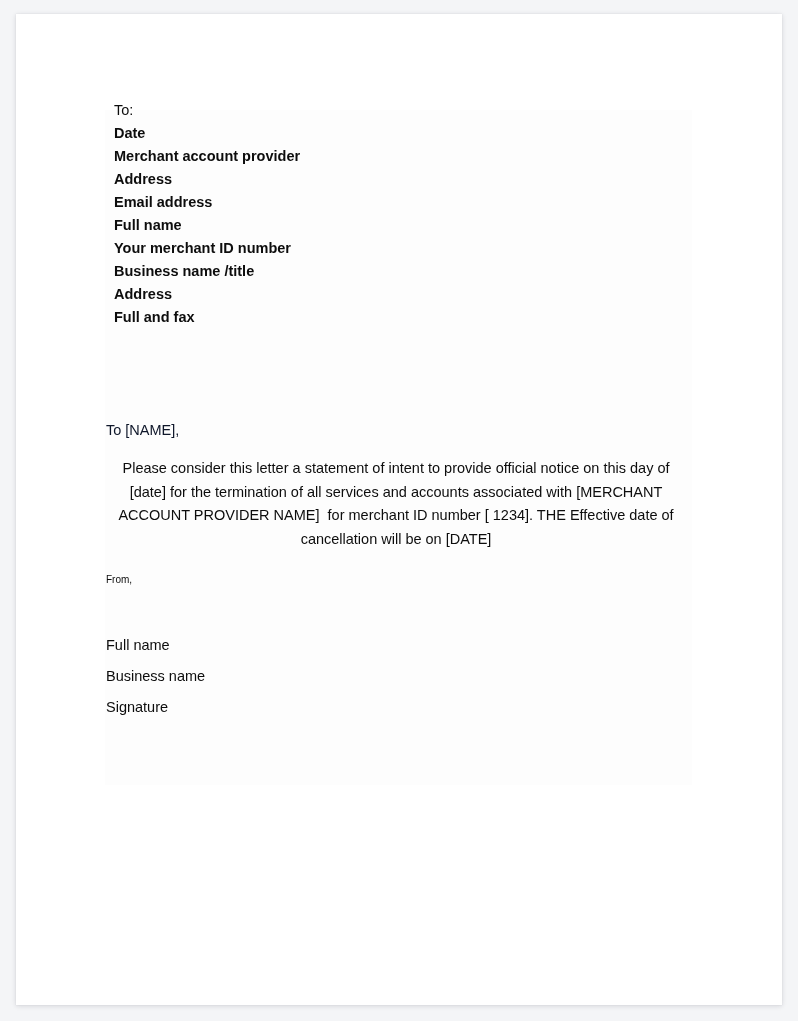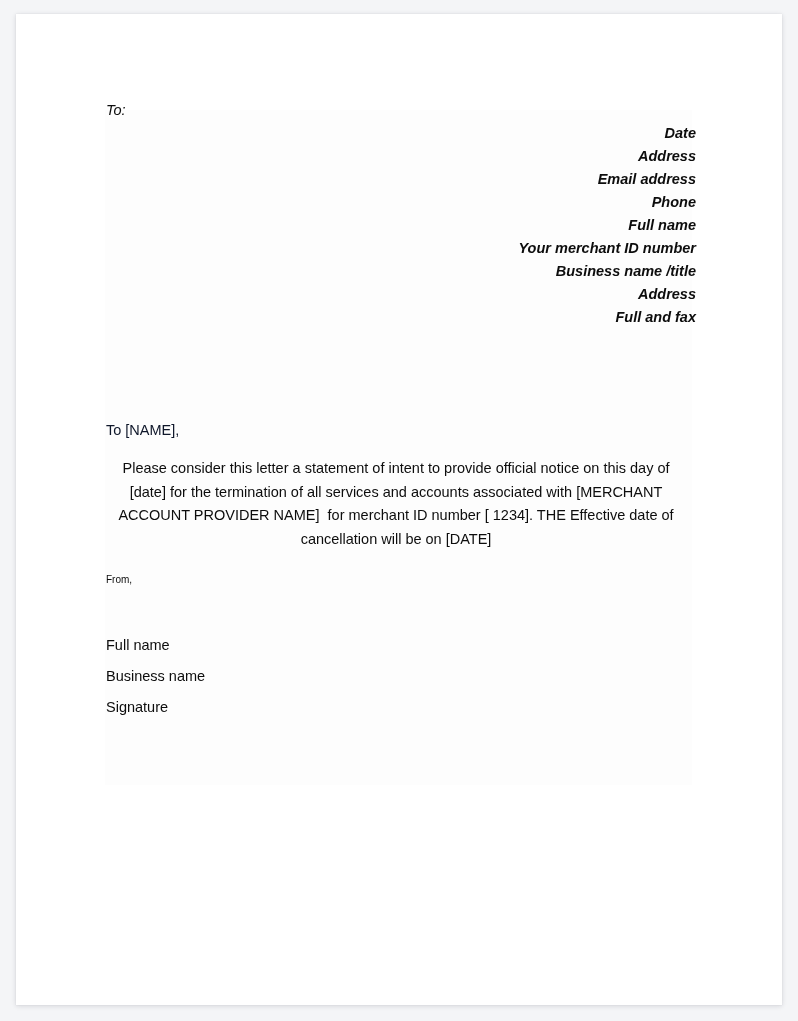--- a/index.html
+++ b/index.html
@@ -43,28 +43,27 @@
     top: 0;
     width: 590px;
   }
 
   .line {
     color: #0d0d0d;
     font-size: 14.5px;
     line-height: 23px;
     white-space: pre-wrap;
   }
-  .line.bold { font-weight: bold; text-align: right; }
+  .line.bold { font-weight: bold; }
 
   #address-block {
     position: absolute;
     top: 85px; 
-    left: 0;
+    left: 8px;
     width: 590px;
-    font-style: italic;
   }
 
   #salutation {
     position: absolute;
     top: 405px; 
     left: 0;
     font-size: 14.5px;
     line-height: 23px;
     color: #0f172a;
   }
@@ -107,23 +106,23 @@
 
 <div id="page-sheet">
 
   <div id="content-tint"></div>
 
   <div id="letter-body">
 
     <div id="address-block">
       <div class="line">To:</div>
       <div class="line bold">Date</div>
+      <div class="line bold">Merchant account provider</div>
       <div class="line bold">Address</div>
       <div class="line bold">Email address</div>
-      <div class="line bold">Phone</div>
 
       <div class="line bold">Full name</div>
       <div class="line bold">Your merchant ID number</div>
       <div class="line bold">Business name /title</div>
       <div class="line bold">Address</div>
       <div class="line bold">Full and fax</div>
     </div>
 
     <div id="salutation">To [NAME],</div>
 

